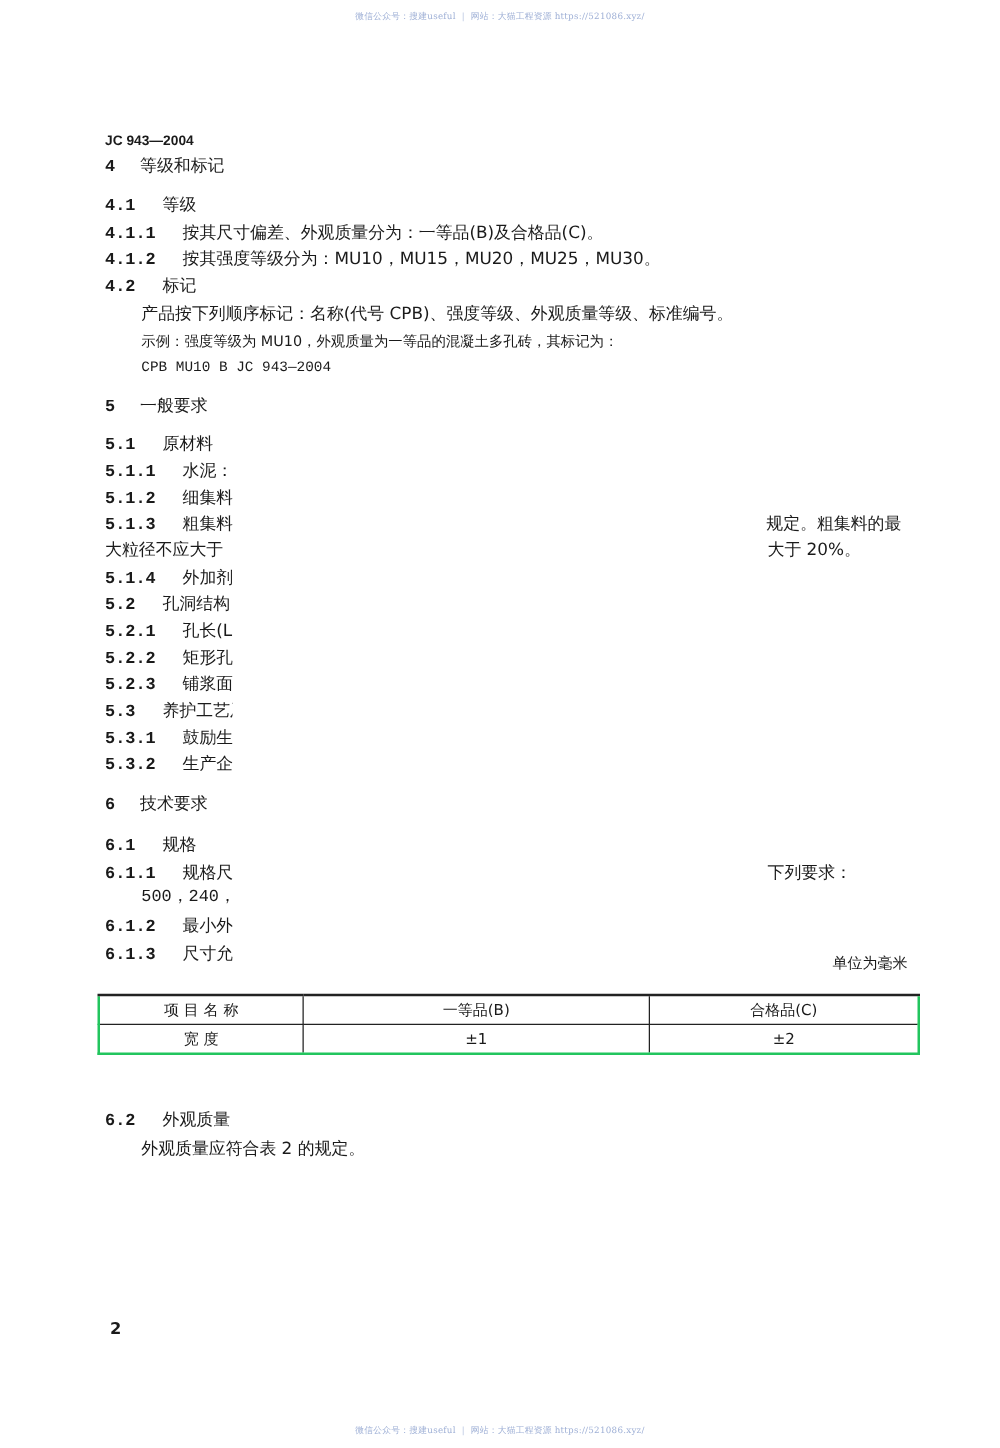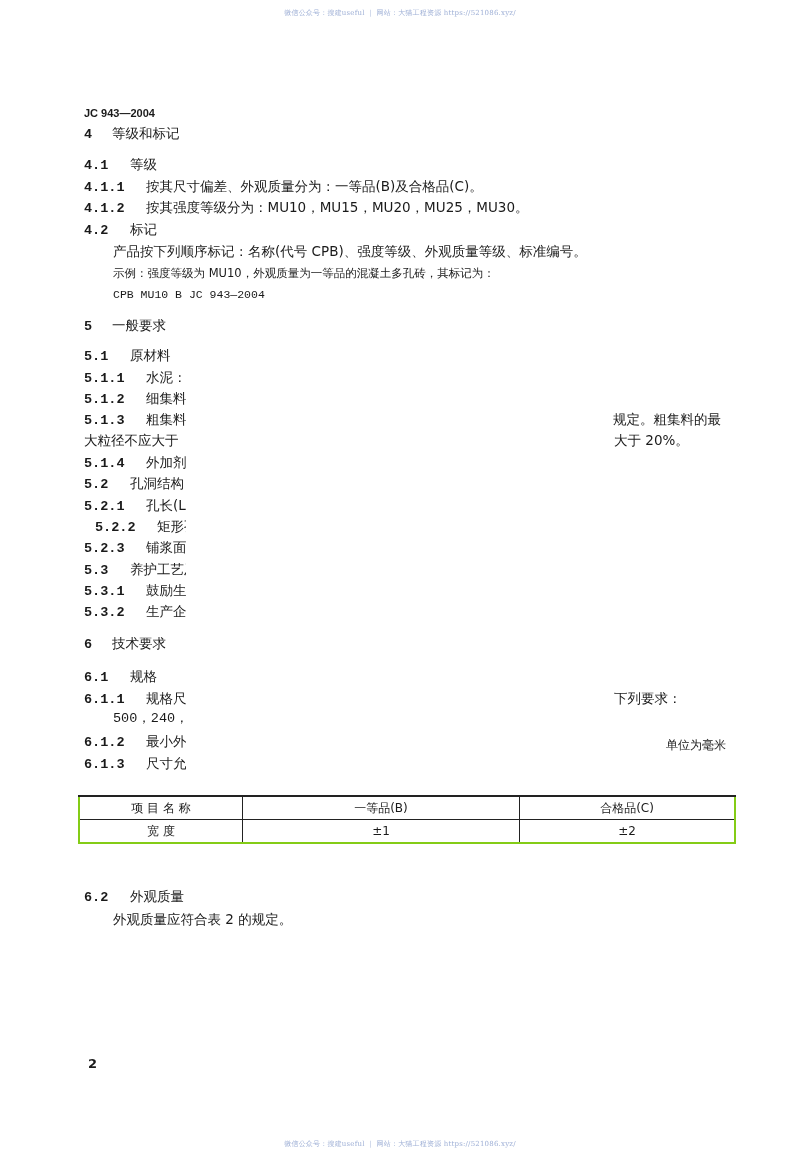--- a/index.html
+++ b/index.html
@@ -27,22 +27,22 @@
     }
     table.spec {
       position: absolute; left: 78px; top: 795px; width: 658px;
       border-collapse: collapse; font-size: 12px;
     }
     table.spec th, table.spec td {
       border: 1px solid #222; text-align: center; height: 22px; padding: 0;
       font-weight: normal;
     }
     table.spec tr:first-child th { border-top-width: 2px; }
-    table.spec { border: 2px solid #84cc16; }
-    .unit { position: absolute; top: 737px; right: 74px; font-size: 12px; text-align: center; }
+    table.spec { border: 2px solid #22c55e; }
+    .unit { position: absolute; top: 762px; right: 74px; font-size: 12px; text-align: center; }
     .page-num { position: absolute; left: 88px; top: 1056px; font-size: 13px; font-weight: bold; }
   </style>
 </head>
 <body>
 
 <div class="watermark wm-top">微信公众号：搜建useful ｜ 网站：大猫工程资源 https://521086.xyz/</div>
 
 <div class="line std-code" style="left:84px; top:104px;">JC 943—2004</div>
 
 <div class="line" style="left:84px; top:124px;">
@@ -85,21 +85,21 @@
 <div class="line" style="left:84px; top:453px;">
   <span class="num" style="width:62px;">5.1.4</span><span>外加剂：</span>
 </div>
 <div class="line" style="left:84px; top:474px;">
   <span class="num" style="width:46px;">5.2</span><span>孔洞结构</span>
 </div>
 <div class="line" style="left:84px; top:496px;">
   <span class="num" style="width:62px;">5.2.1</span><span>孔长(L)</span>
 </div>
 <div class="line" style="left:84px; top:517px;">
-  <span class="num" style="width:62px;margin-left:11px;">5.2.2</span><span>矩形孔或</span>
+  <span class="num" style="width:62px;">5.2.2</span><span>矩形孔或</span>
 </div>
 <div class="line" style="left:84px; top:538px;">
   <span class="num" style="width:62px;">5.2.3</span><span>铺浆面应</span>
 </div>
 <div class="line" style="left:84px; top:560px;">
   <span class="num" style="width:46px;">5.3</span><span>养护工艺及</span>
 </div>
 <div class="line" style="left:84px; top:581px;">
   <span class="num" style="width:62px;">5.3.1</span><span>鼓励生产</span>
 </div>

